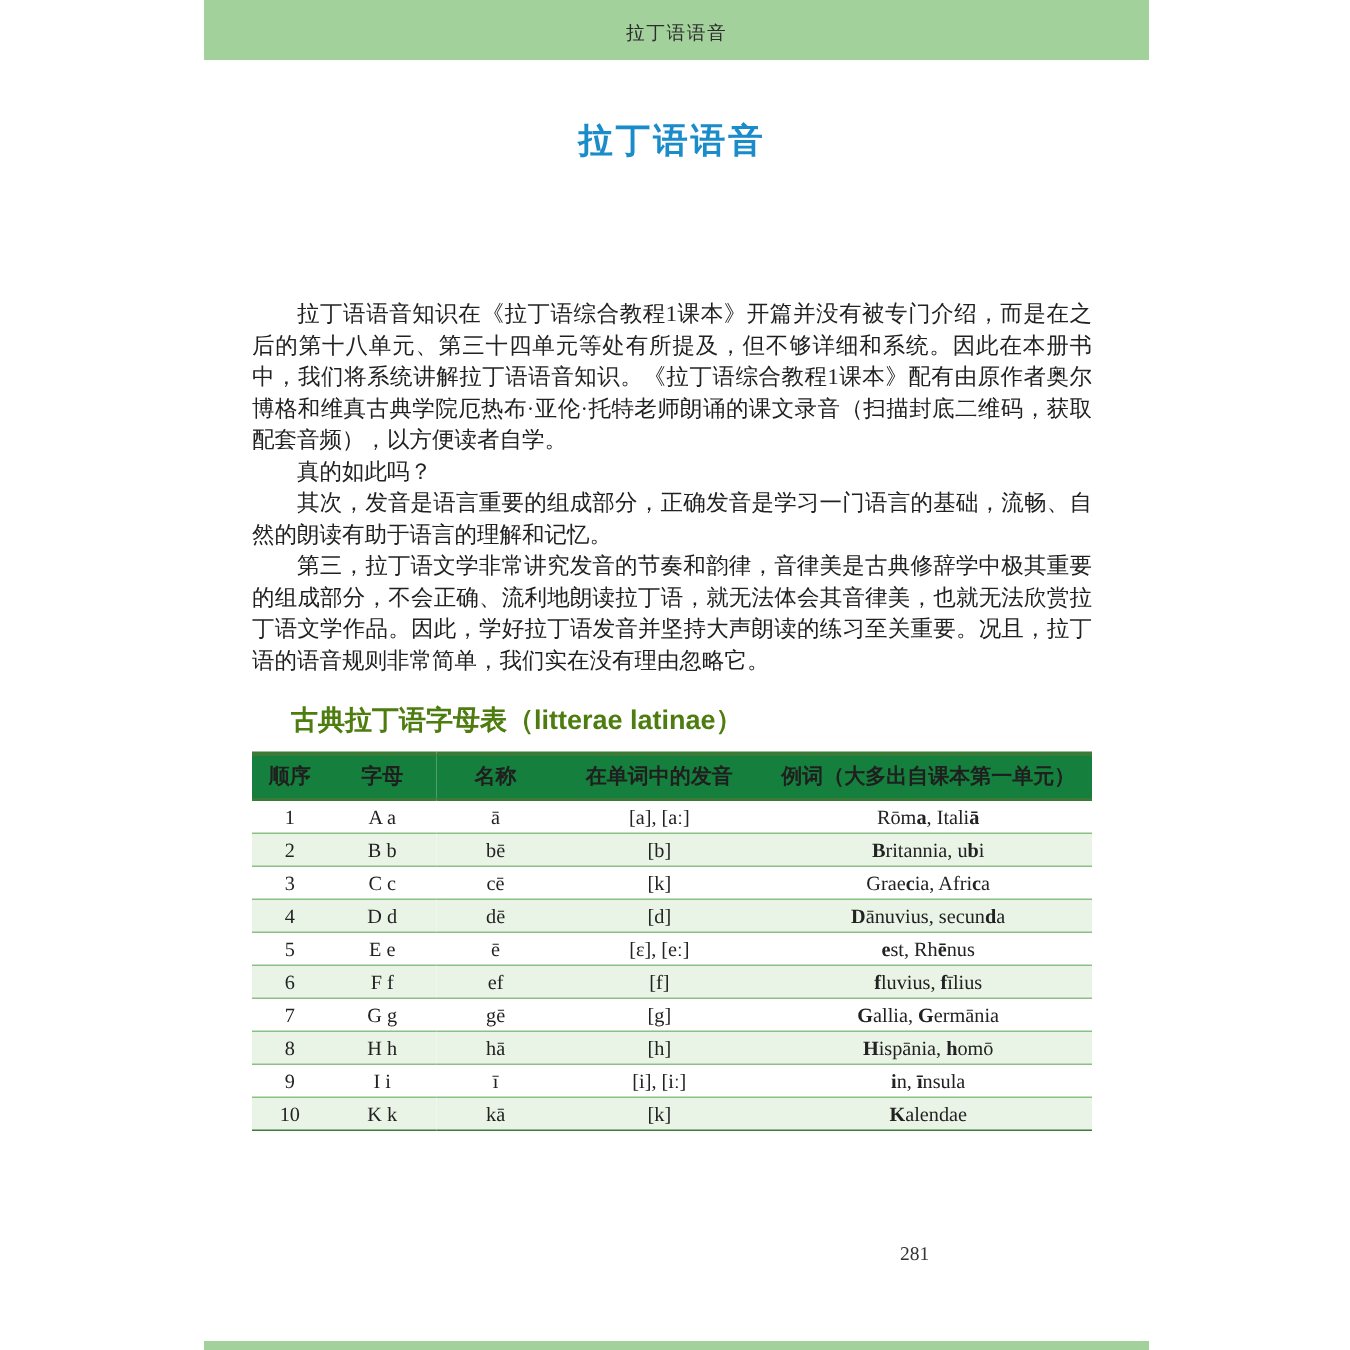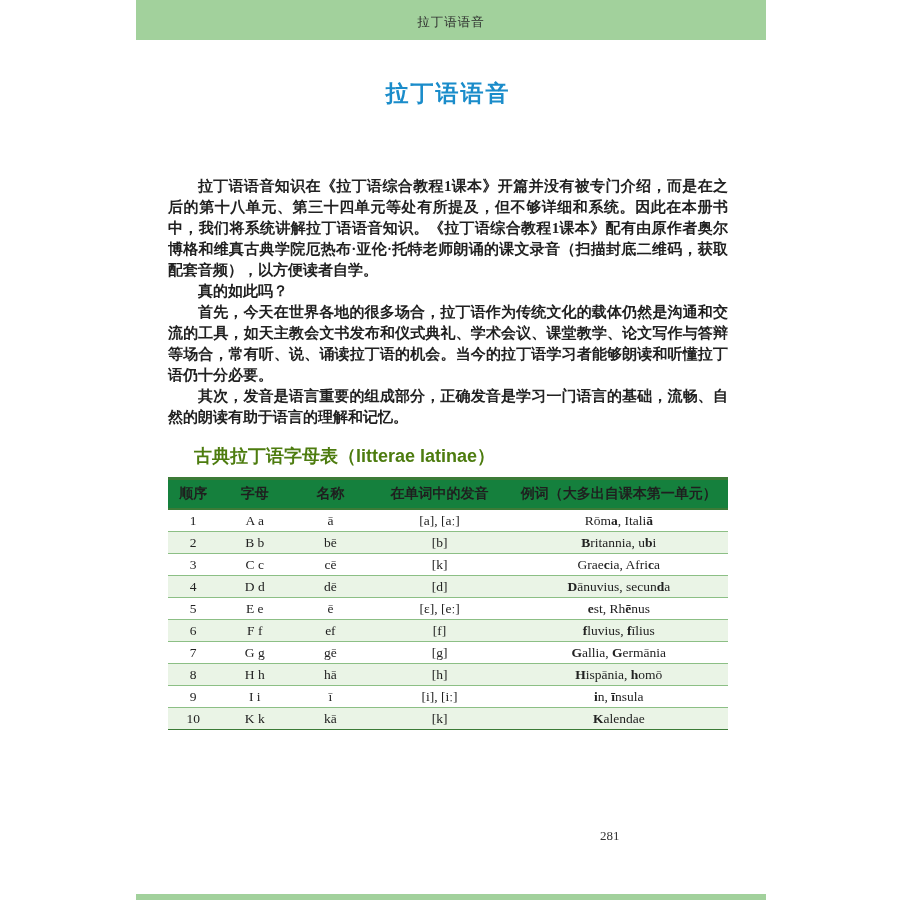--- a/index.html
+++ b/index.html
@@ -19,21 +19,21 @@
   .bottombar{
     position:absolute;left:136px;top:894px;width:630px;height:6px;
     background:#a2d19c;
   }
   .content{position:absolute;left:168px;top:70px;width:560px;}
   h1.page-title{
     margin:0;padding-top:8px;font-family:"Liberation Sans","DejaVu Sans",sans-serif;
     font-size:23px;font-weight:bold;color:#1a8cca;text-align:center;
     letter-spacing:2px;line-height:30px;
   }
-  .paragraphs{margin-top:68px;font-weight:bold;}
+  .paragraphs{margin-top:92px;}
   .paragraphs p{
     margin:0;font-size:15px;line-height:21px;text-indent:2em;
     text-align:justify;color:#212121;
   }
   h2.section-heading{
     margin:12px 0 0 0;font-family:"Liberation Sans","DejaVu Sans",sans-serif;
     font-size:17px;font-weight:bold;color:#1a8cca;text-align:center;
     letter-spacing:1px;line-height:20px;
   }
   .table-caption{
@@ -71,22 +71,22 @@
 <div class="topbar">
   <span>拉丁语语音</span>
 </div>
 
 <div class="content">
   <h1 class="page-title">拉丁语语音</h1>
 
   <div class="paragraphs">
     <p>拉丁语语音知识在《拉丁语综合教程1课本》开篇并没有被专门介绍，而是在之后的第十八单元、第三十四单元等处有所提及，但不够详细和系统。因此在本册书中，我们将系统讲解拉丁语语音知识。《拉丁语综合教程1课本》配有由原作者奥尔博格和维真古典学院厄热布·亚伦·托特老师朗诵的课文录音（扫描封底二维码，获取配套音频），以方便读者自学。</p>
     <p>真的如此吗？</p>
-    <p>首先，今天在世界各地的很多场合，拉丁语作为传统文化的载体仍然是沟通和交流的工具，如天主教会文书发布和仪式典礼、学术会议、课堂教学、论文写作与答辩等场合，常有听、说、诵读拉丁语的机会。当今的拉丁语学习者能够朗读和听懂拉丁语仍十分必要。</p>
     <p>其次，发音是语言重要的组成部分，正确发音是学习一门语言的基础，流畅、自然的朗读有助于语言的理解和记忆。</p>
+    <p>第三，拉丁语文学非常讲究发音的节奏和韵律，音律美是古典修辞学中极其重要的组成部分，不会正确、流利地朗读拉丁语，就无法体会其音律美，也就无法欣赏拉丁语文学作品。因此，学好拉丁语发音并坚持大声朗读的练习至关重要。况且，拉丁语的语音规则非常简单，我们实在没有理由忽略它。</p>
   </div>
 
 
   <div class="table-caption">古典拉丁语字母表（litterae latinae）</div>
 
   <table class="alphabet">
     <colgroup>
       <col class="col-no">
         <col class="col-letter">
         <col class="col-name">

